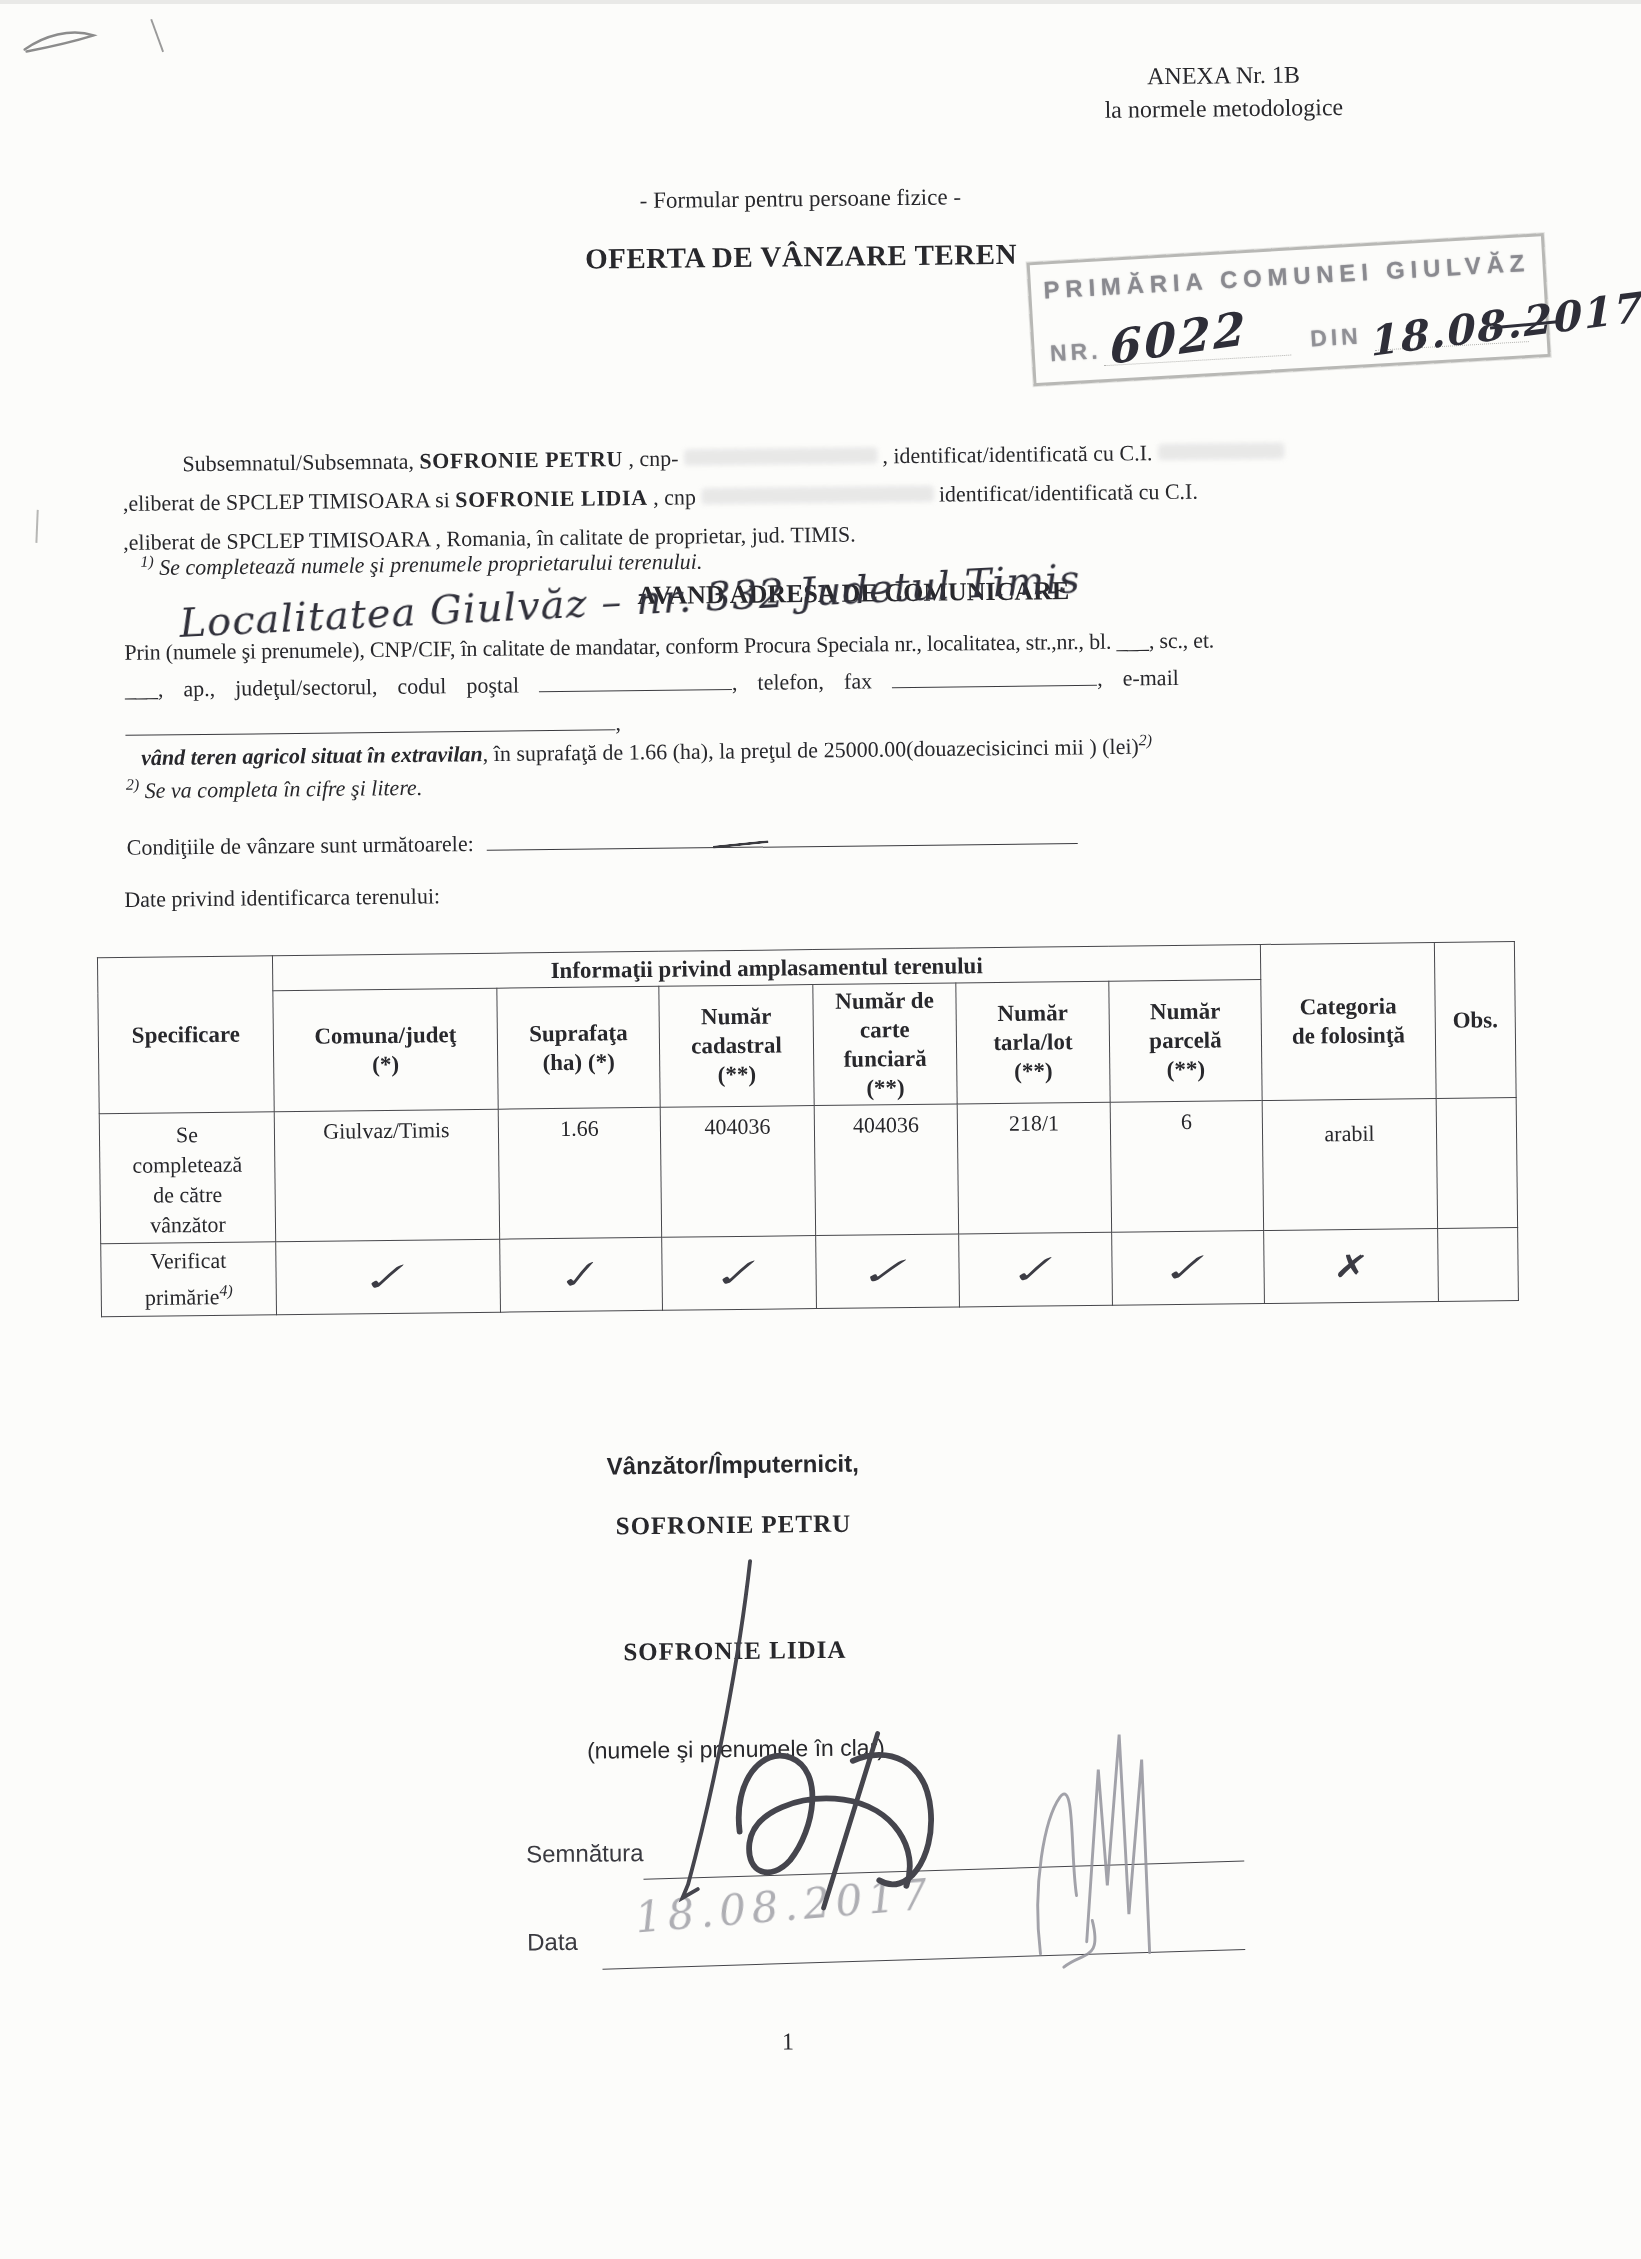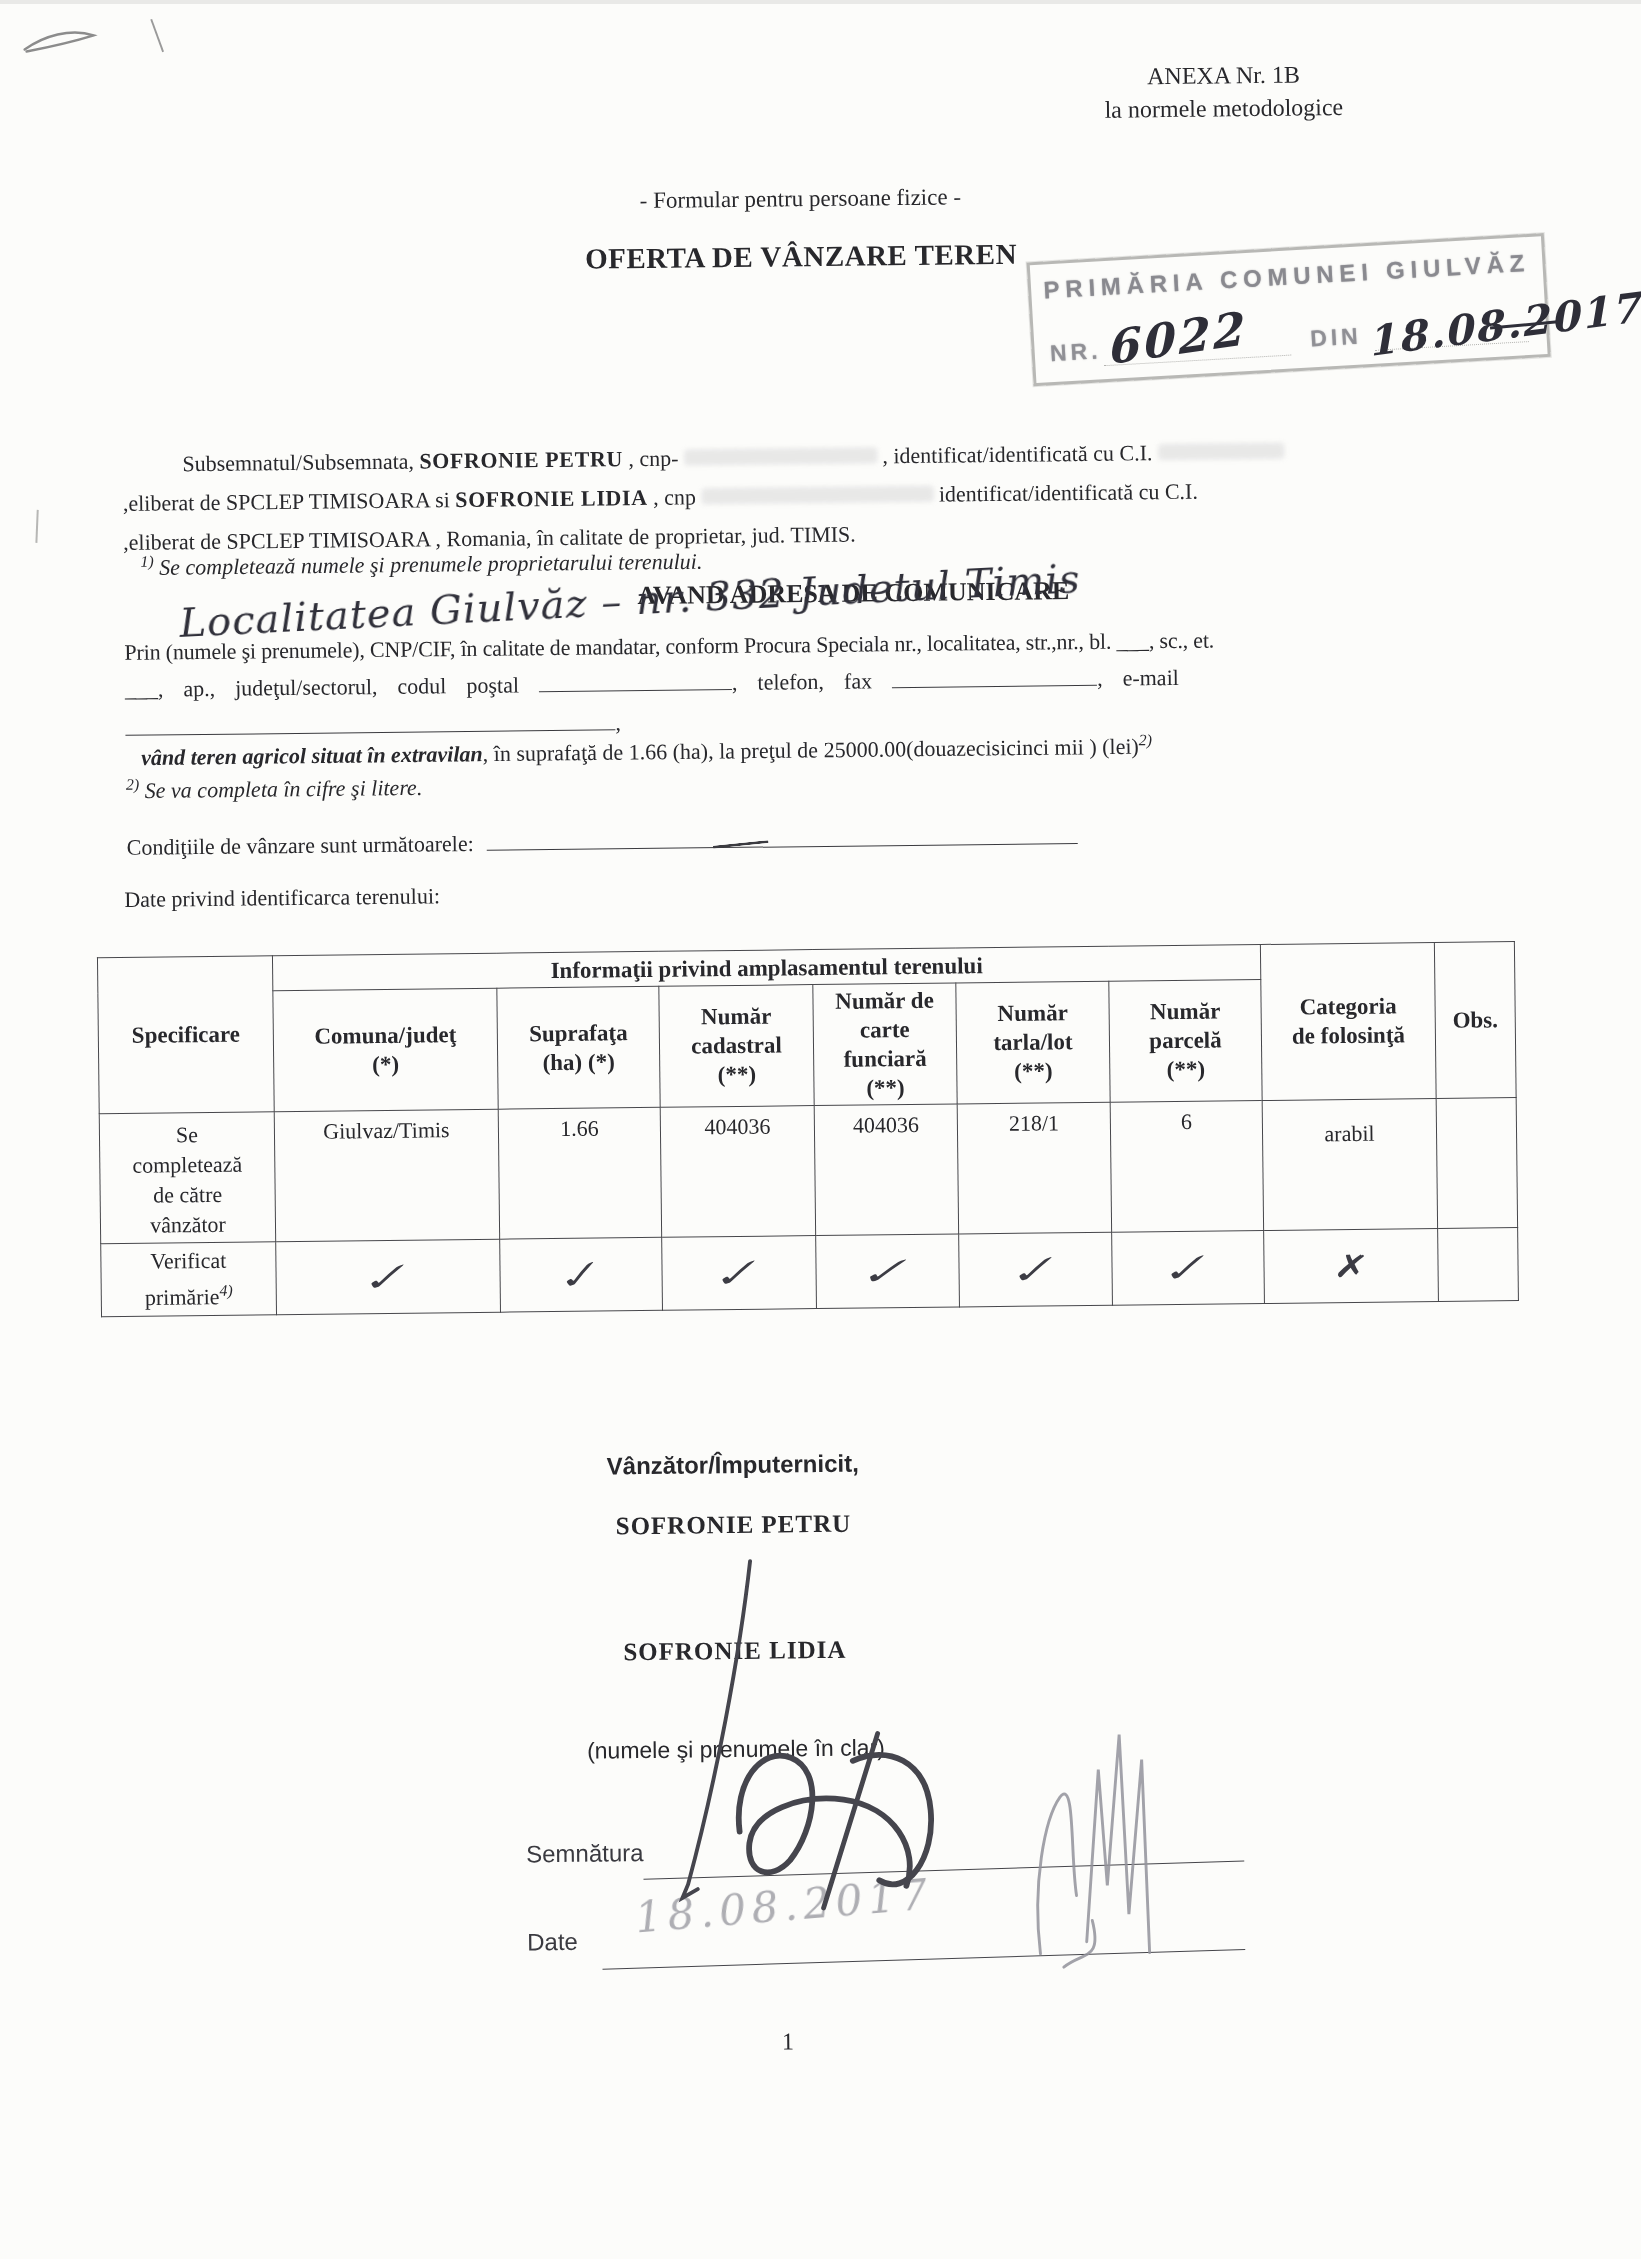--- a/index.html
+++ b/index.html
@@ -247,21 +247,21 @@
       </tbody>
     </table>
 
     <div class="abs sans sign-role">Vânzător/Împuternicit,</div>
     <div class="abs sign-name n1">SOFRONIE PETRU</div>
     <div class="abs sign-name n2">SOFRONIE LIDIA</div>
     <div class="abs sans sign-note">(numele şi prenumele în clar)</div>
 
     <div class="abs sans sig-label lab-sem">Semnătura</div>
     <div class="abs sig-line line-sem"></div>
-    <div class="abs sans sig-label lab-data">Date</div>
+    <div class="abs sans sig-label lab-data">Data</div>
     <div class="abs sig-line line-data"></div>
     <div class="abs hand hand-date">18.08.2017</div>
 
     <svg class="overlay" style="left:637px;top:1535px;" width="599" height="454" viewBox="0 0 620 470">
       <g fill="none" stroke="#45454d" stroke-linecap="round">
         <path stroke-width="4" d="M112 22 C 100 120, 74 250, 44 356 l-6 14 l16 -9"></path>
         <path stroke-width="6" d="M 98 302 C 92 250, 122 214, 152 226 C 186 240, 176 300, 150 332 C 130 354, 104 346, 108 314 C 113 280, 162 264, 206 270 C 258 278, 284 322, 270 360"></path>
         <path stroke-width="6" d="M 216 230 C 252 214, 292 230, 296 282 C 300 332, 270 372, 242 354"></path>
         <path stroke-width="5" d="M 242 202 L 184 382"></path>
       </g>

